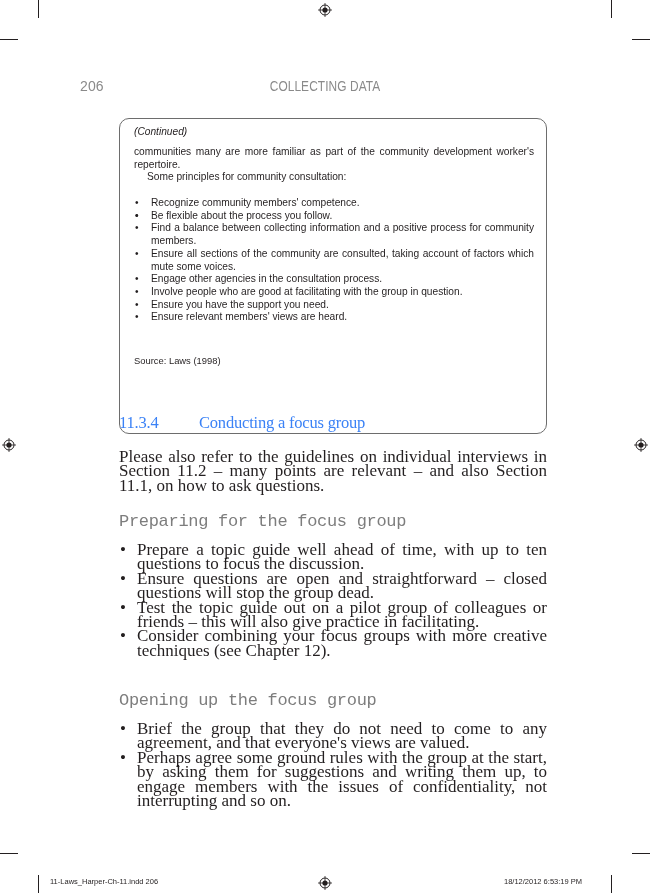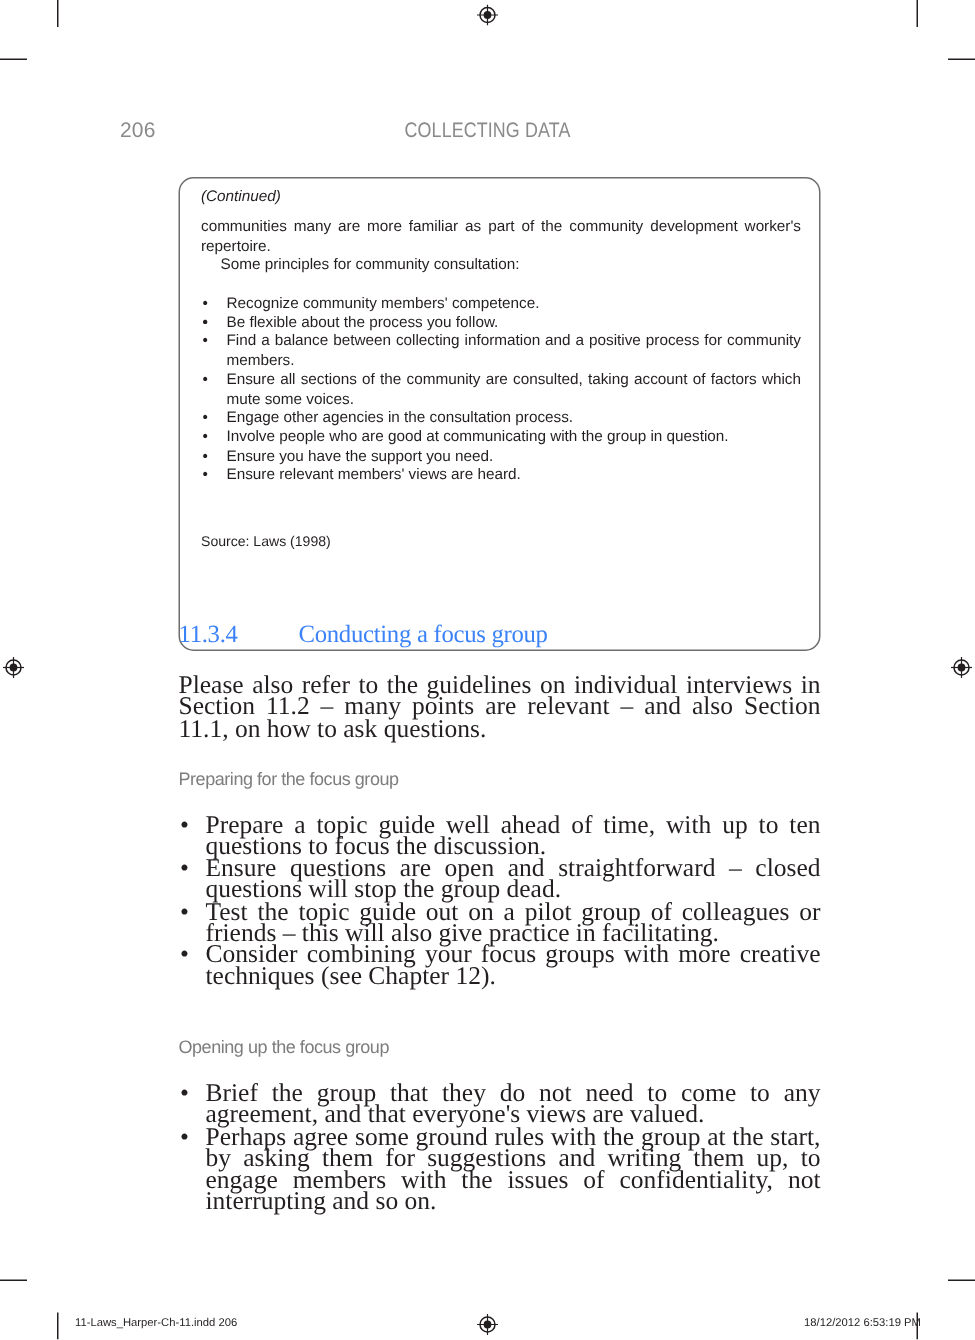--- a/index.html
+++ b/index.html
@@ -40,21 +40,21 @@
   }
   .h3 .num { display: inline-block; width: 80px; }
 
   .body-text {
     font-family: "Liberation Serif", serif; font-size: 17px; line-height: 14.4px; color: #231f20;
   }
   .para { position: absolute; left: 119px; top: 450px; width: 428px; text-align: justify; }
 
   .h4 {
     position: absolute; left: 119px;
-    font-family: Liberation Sans, sans-serif; font-size: 12px; color: #7d7d7d;
+    font-family: Liberation Mono, monospace; font-size: 17px; color: #7d7d7d;
     letter-spacing: -0.3px;
     text-align: center;
   }
   .blist { position: absolute; left: 119px; width: 428px; margin: 0; padding: 0; list-style: none; }
   .blist li { position: relative; padding-left: 18px; text-align: justify; }
   .blist li .dot { position: absolute; left: 1px; top: 0; }
 
   .slug {
     position: absolute; top: 877px; font-family: "Liberation Sans", sans-serif;
     font-size: 7.5px; color: #231f20;
@@ -114,21 +114,21 @@
   <div class="cont">(Continued)</div>
   <div class="intro">communities many are more familiar as part of the community development worker's repertoire.</div>
   <div class="intro-sub">Some principles for community consultation:</div>
   <ul>
     <li><span class="dot">•</span><span>Recognize community members' competence.</span></li>
     <li><span class="dot">•</span></li>
     <li><span class="dot">•</span><span>Be flexible about the process you follow.</span></li>
     <li><span class="dot">•</span><span>Find a balance between collecting information and a positive process for community members.</span></li>
     <li><span class="dot">•</span><span>Ensure all sections of the community are consulted, taking account of factors which mute some voices.</span></li>
     <li><span class="dot">•</span><span>Engage other agencies in the consultation process.</span></li>
-    <li><span class="dot">•</span><span>Involve people who are good at communicating with the group in question.</span></li>
+    <li><span class="dot">•</span><span>Involve people who are good at facilitating with the group in question.</span></li>
     <li><span class="dot">•</span><span>Ensure you have the support you need.</span></li>
     <li><span class="dot">•</span><span>Ensure relevant members' views are heard.</span></li>
   </ul>
   <div class="source">Source: Laws (1998)</div>
 </div>
 
 <div class="h3">
   <span class="num">11.3.4</span><span>Conducting a focus group</span>
 </div>
 
@@ -142,13 +142,13 @@
   <li><span class="dot">•</span><span>Consider combining your focus groups with more creative techniques (see Chapter 12).</span></li>
 </ul>
 
 <div class="h4" style="top:691px;">Opening up the focus group</div>
 <ul class="blist body-text" style="top:722px;">
   <li><span class="dot">•</span><span>Brief the group that they do not need to come to any agreement, and that everyone's views are valued.</span></li>
   <li><span class="dot">•</span><span>Perhaps agree some ground rules with the group at the start, by asking them for suggestions and writing them up, to engage members with the issues of confidentiality, not interrupting and so on.</span></li>
 </ul>
 
 <div class="slug" style="left:50px;">11-Laws_Harper-Ch-11.indd   206</div>
-<div class="slug" style="left:536px;">18/12/2012   6:53:19 PM</div>
+<div class="slug" style="left:504px;">18/12/2012   6:53:19 PM</div>
 
 </body></html>

